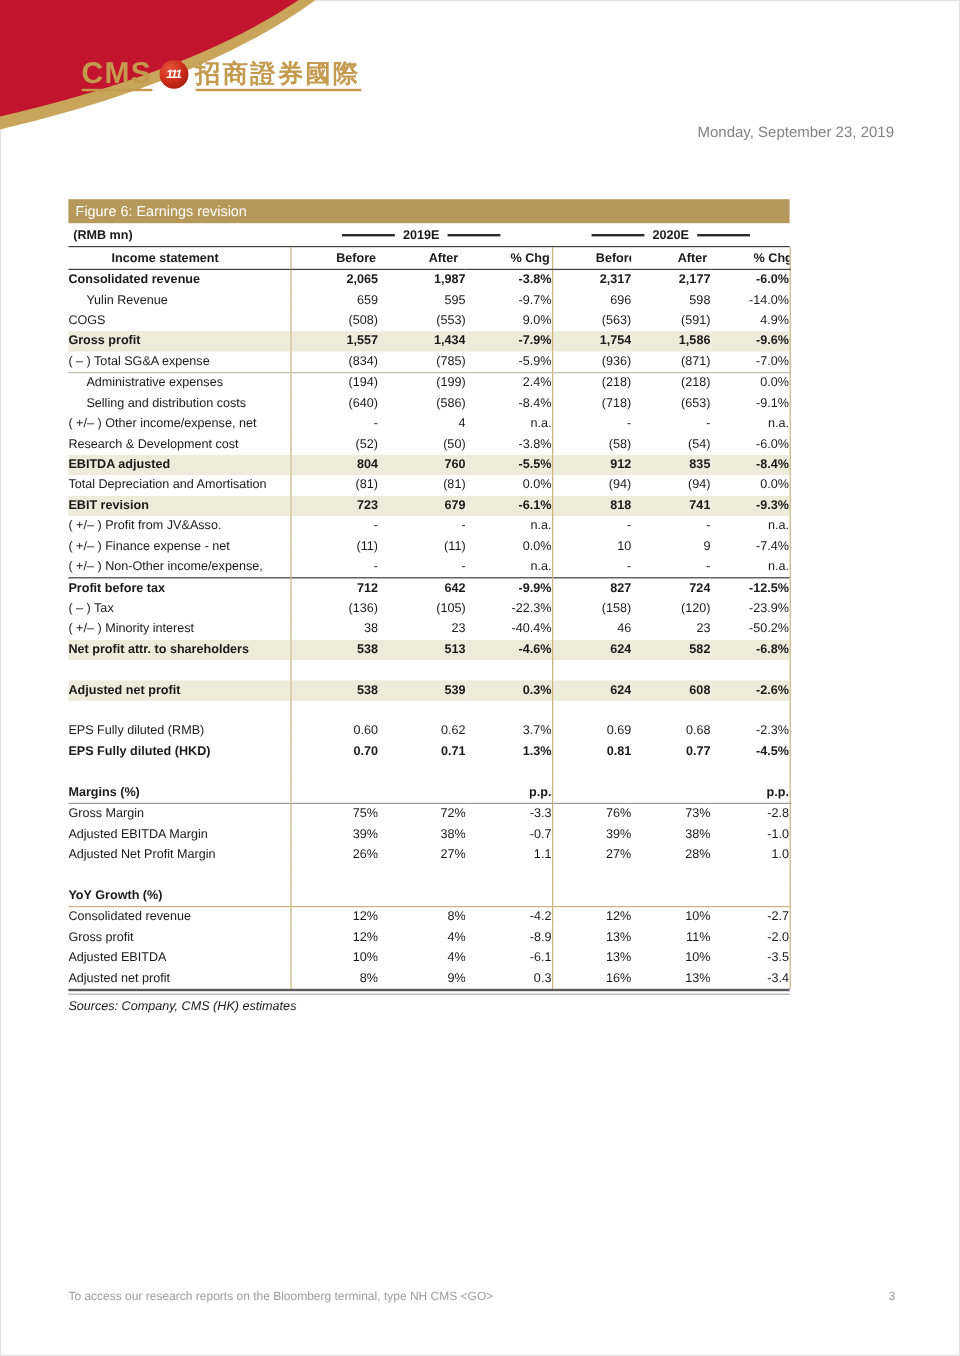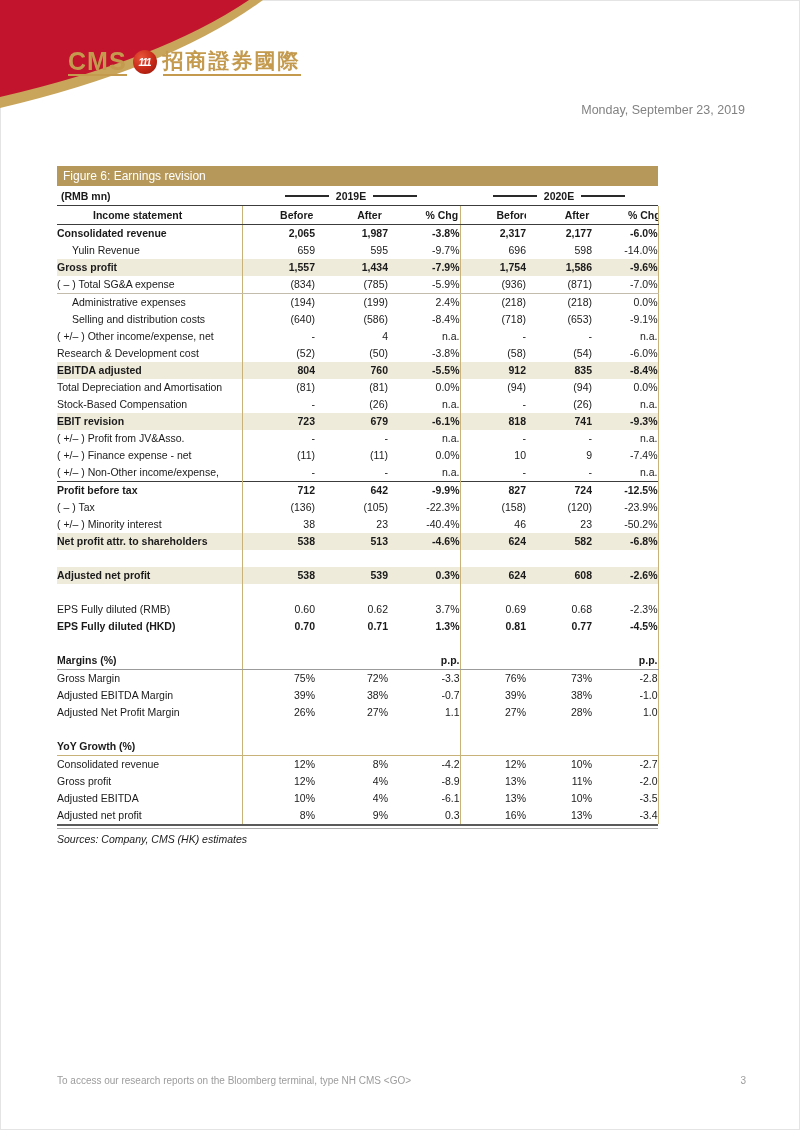--- a/index.html
+++ b/index.html
@@ -137,20 +137,29 @@
         </tr>
         <tr>
           <td class="label indent">Yulin Revenue</td>
           <td class="num c0 gl">659</td>
           <td class="num c1">595</td>
           <td class="num c2">-9.7%</td>
           <td class="num c3 gl">696</td>
           <td class="num c4">598</td>
           <td class="num c5 gr">-14.0%</td>
         </tr>
+        <tr>
+          <td class="label">COGS</td>
+          <td class="num c0 gl">(508)</td>
+          <td class="num c1">(553)</td>
+          <td class="num c2">9.0%</td>
+          <td class="num c3 gl">(563)</td>
+          <td class="num c4">(591)</td>
+          <td class="num c5 gr">4.9%</td>
+        </tr>
         <tr class="bold shaded">
           <td class="label">Gross profit</td>
           <td class="num c0 gl">1,557</td>
           <td class="num c1">1,434</td>
           <td class="num c2">-7.9%</td>
           <td class="num c3 gl">1,754</td>
           <td class="num c4">1,586</td>
           <td class="num c5 gr">-9.6%</td>
         </tr>
         <tr class="rule-bottom-light">
@@ -209,29 +218,20 @@
         </tr>
         <tr>
           <td class="label">Total Depreciation and Amortisation</td>
           <td class="num c0 gl">(81)</td>
           <td class="num c1">(81)</td>
           <td class="num c2">0.0%</td>
           <td class="num c3 gl">(94)</td>
           <td class="num c4">(94)</td>
           <td class="num c5 gr">0.0%</td>
         </tr>
-        <tr>
-          <td class="label">Stock-Based Compensation</td>
-          <td class="num c0 gl">-</td>
-          <td class="num c1">(26)</td>
-          <td class="num c2">n.a.</td>
-          <td class="num c3 gl">-</td>
-          <td class="num c4">(26)</td>
-          <td class="num c5 gr">n.a.</td>
-        </tr>
         <tr class="bold shaded">
           <td class="label">EBIT revision</td>
           <td class="num c0 gl">723</td>
           <td class="num c1">679</td>
           <td class="num c2">-6.1%</td>
           <td class="num c3 gl">818</td>
           <td class="num c4">741</td>
           <td class="num c5 gr">-9.3%</td>
         </tr>
         <tr>

